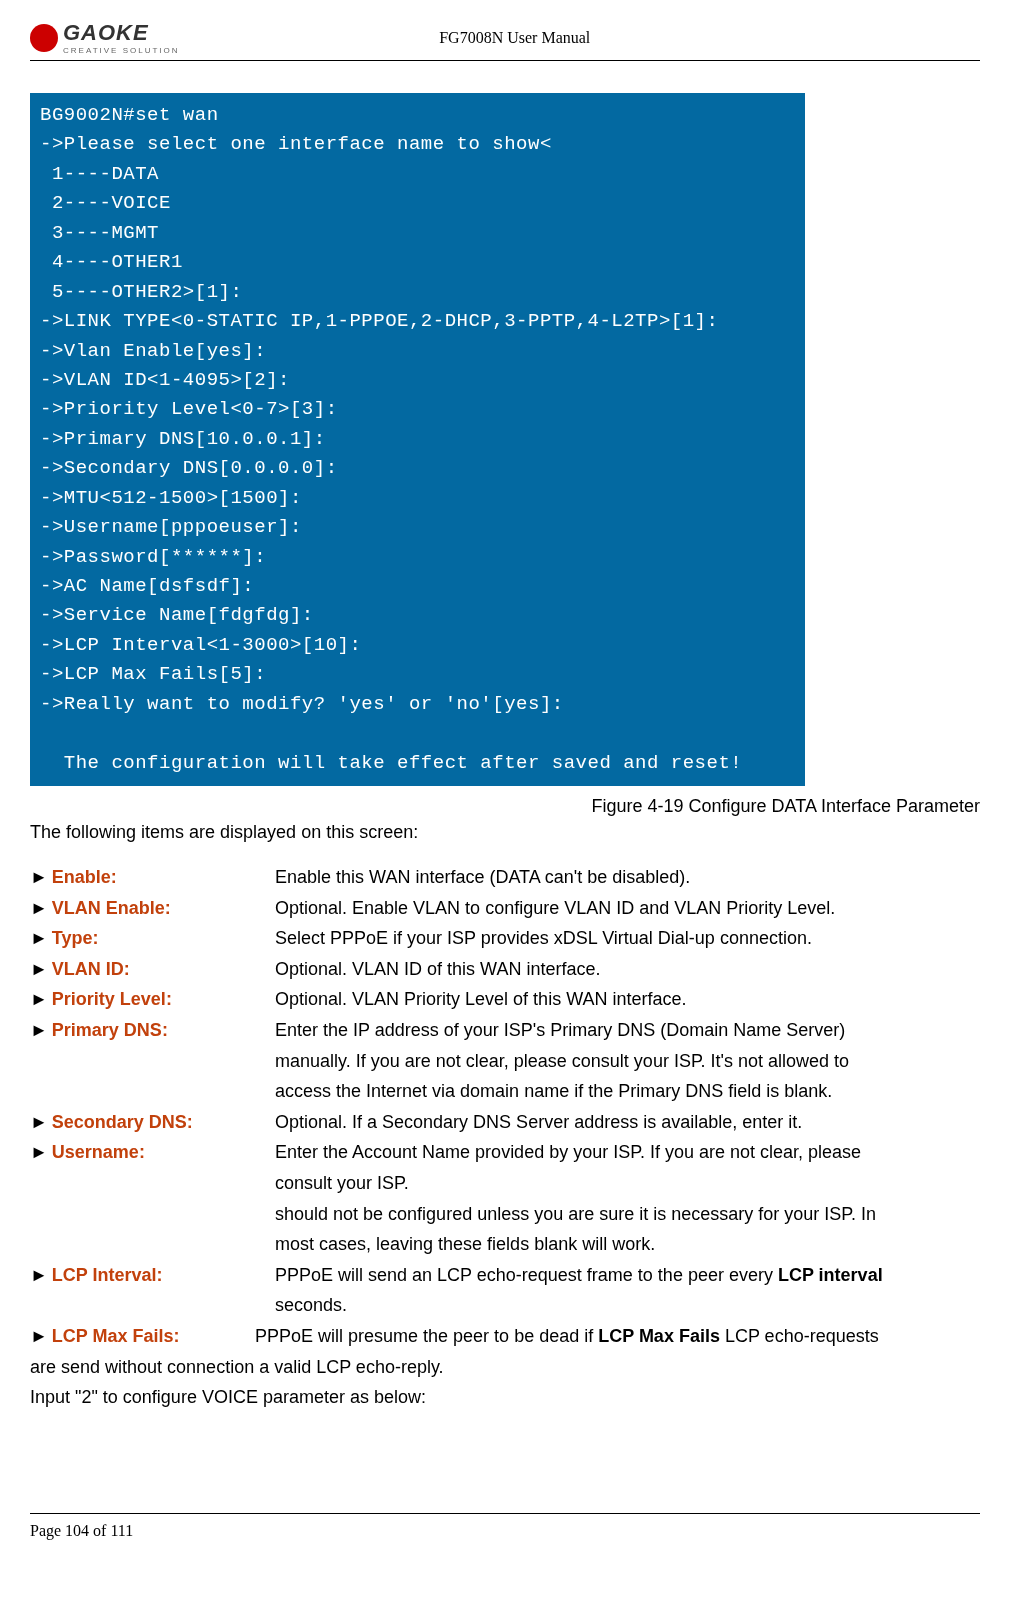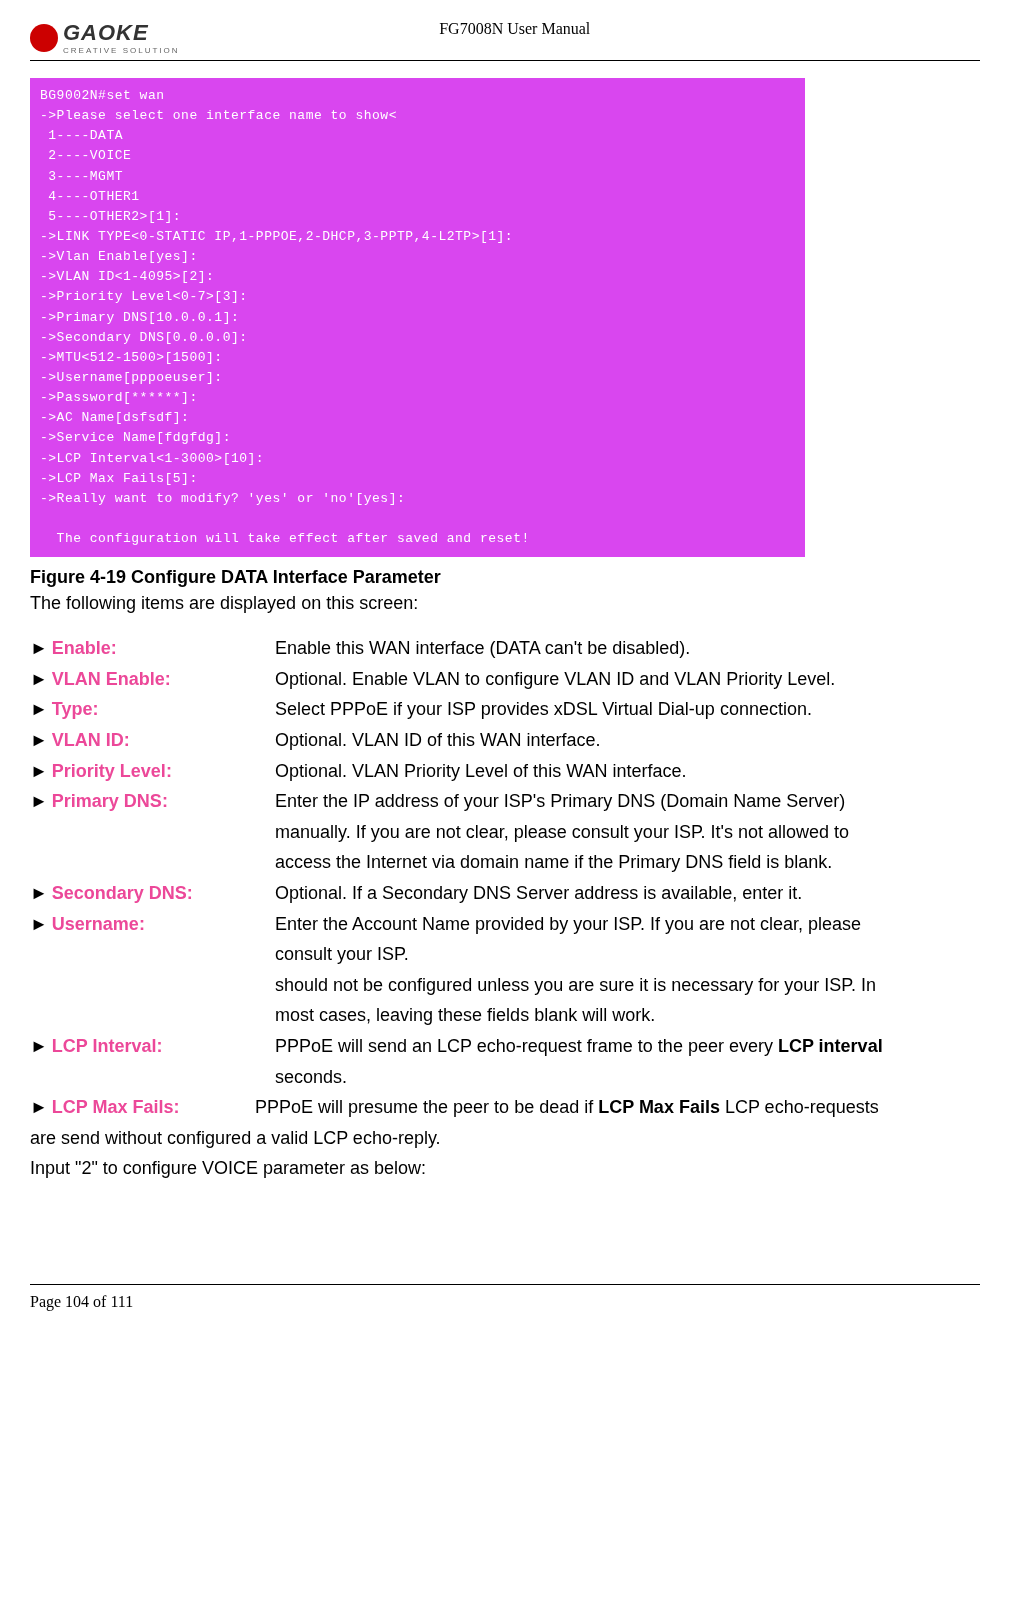--- a/index.html
+++ b/index.html
@@ -7,23 +7,24 @@
       margin: 0;
       padding: 0;
       background: #fff;
       width: 1010px;
     }
     .page {
       padding: 20px 30px;
     }
     .header {
       display: flex;
+      align-items: center;
       border-bottom: 1.5px solid #000;
       padding-bottom: 5px;
-      margin-bottom: 17px;
+      margin-bottom: 32px;
     }
     .logo {
       display: flex;
       align-items: center;
       margin-right: 20px;
     }
     .logo-icon {
       width: 28px;
       height: 28px;
       background: #c00;
@@ -46,51 +47,51 @@
       letter-spacing: 2px;
       color: #666;
     }
     .header-title {
       flex: 1;
       text-align: center;
       font-size: 16px;
       font-family: Liberation Serif, serif;
     }
     .terminal {
-      background: #d946ef;
+      background: #0369a1;
       color: #fff;
       font-family: "Courier New", monospace;
-      font-size: 13px;
+      font-size: 19px;
       padding: 8px 10px;
       margin: 0 0 10px 0;
       width: 755px;
       line-height: 1.55;
       white-space: pre;
       letter-spacing: 0.5px;
     }
     .figure-caption {
-      text-align: left;
-      font-weight: bold;
+      text-align: right;
+      font-weight: normal;
       font-size: 18px;
       margin: 8px 0 5px 0;
     }
     .intro-text {
       font-size: 18px;
       margin-bottom: 19px;
     }
     .param-list {
       font-size: 18px;
       line-height: 1.7;
     }
     .param-row {
       display: flex;
       align-items: flex-start;
     }
     .param-label {
-      color: #ec4899;
+      color: #c2410c;
       font-weight: bold;
       white-space: nowrap;
     }
     .arrow {
       color: #000;
       font-weight: normal;
       margin-right: 4px;
     }
     .param-label-cell {
       width: 245px;
@@ -219,21 +220,21 @@
     <div class="param-row">
       <div class="param-label-cell"><span class="arrow">►</span><span class="param-label">LCP Interval:</span></div>
       <div class="param-desc"><span>PPPoE will send an LCP echo-request frame to the peer every </span><span class="bold-inline">LCP interval</span></div>
     </div>
     <div class="param-desc-cont">seconds.</div>
 
     <div class="param-row">
       <div class="param-label-cell" style="width:225px"><span class="arrow">►</span><span class="param-label">LCP Max Fails:</span></div>
       <div class="param-desc"><span>PPPoE will presume the peer to be dead if </span><span class="bold-inline">LCP Max Fails</span><span> LCP echo-requests</span></div>
     </div>
-    <div class="full-line">are send without configured a valid LCP echo-reply.</div>
+    <div class="full-line">are send without connection a valid LCP echo-reply.</div>
 
     <div class="full-line">Input "2" to configure VOICE parameter as below:</div>
   </div>
 
   <div class="footer">
     <hr class="footer-line">
     <span>Page 104 of 111</span>
   </div>
 </div>
 

